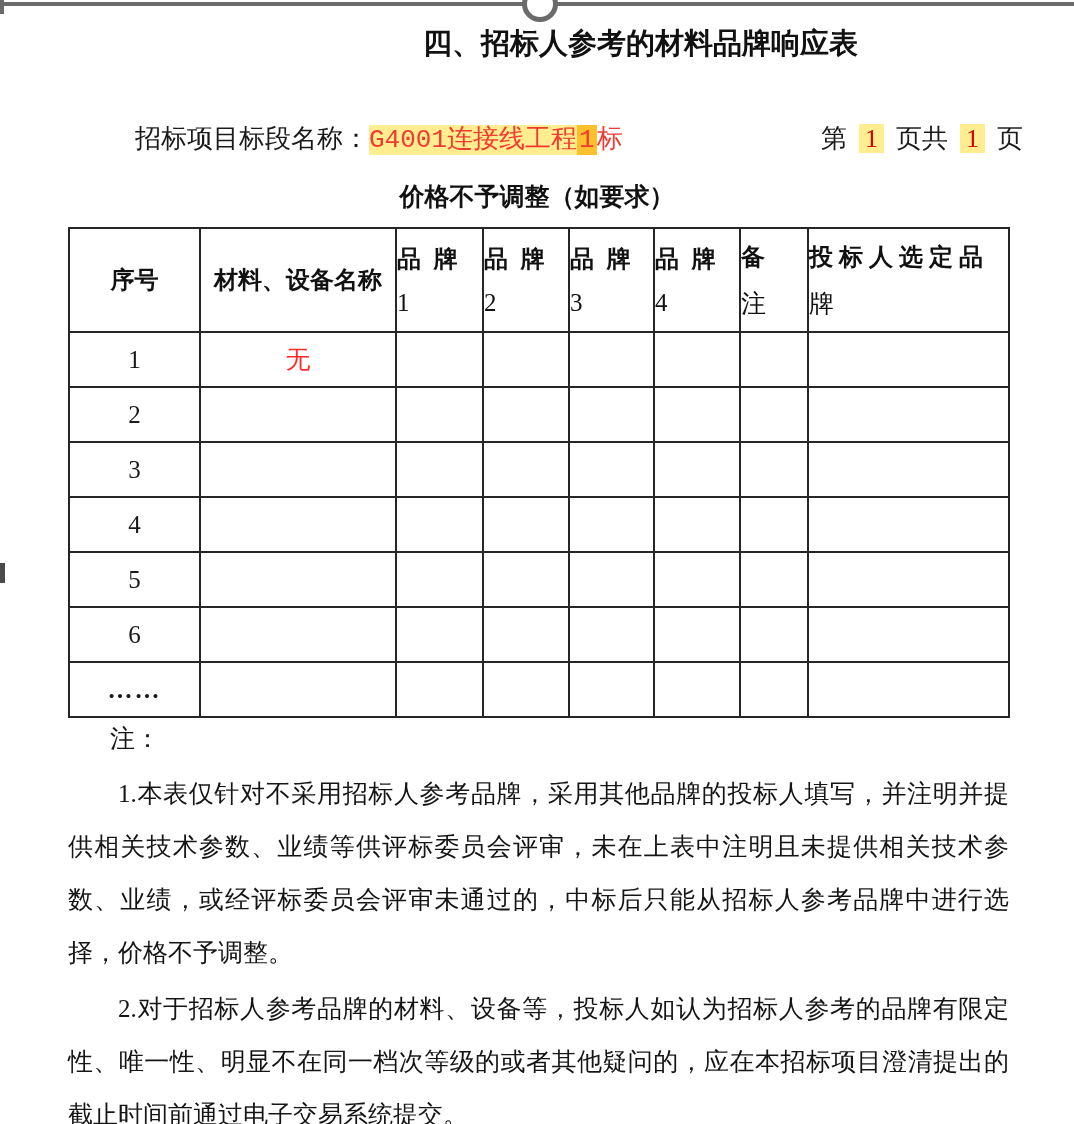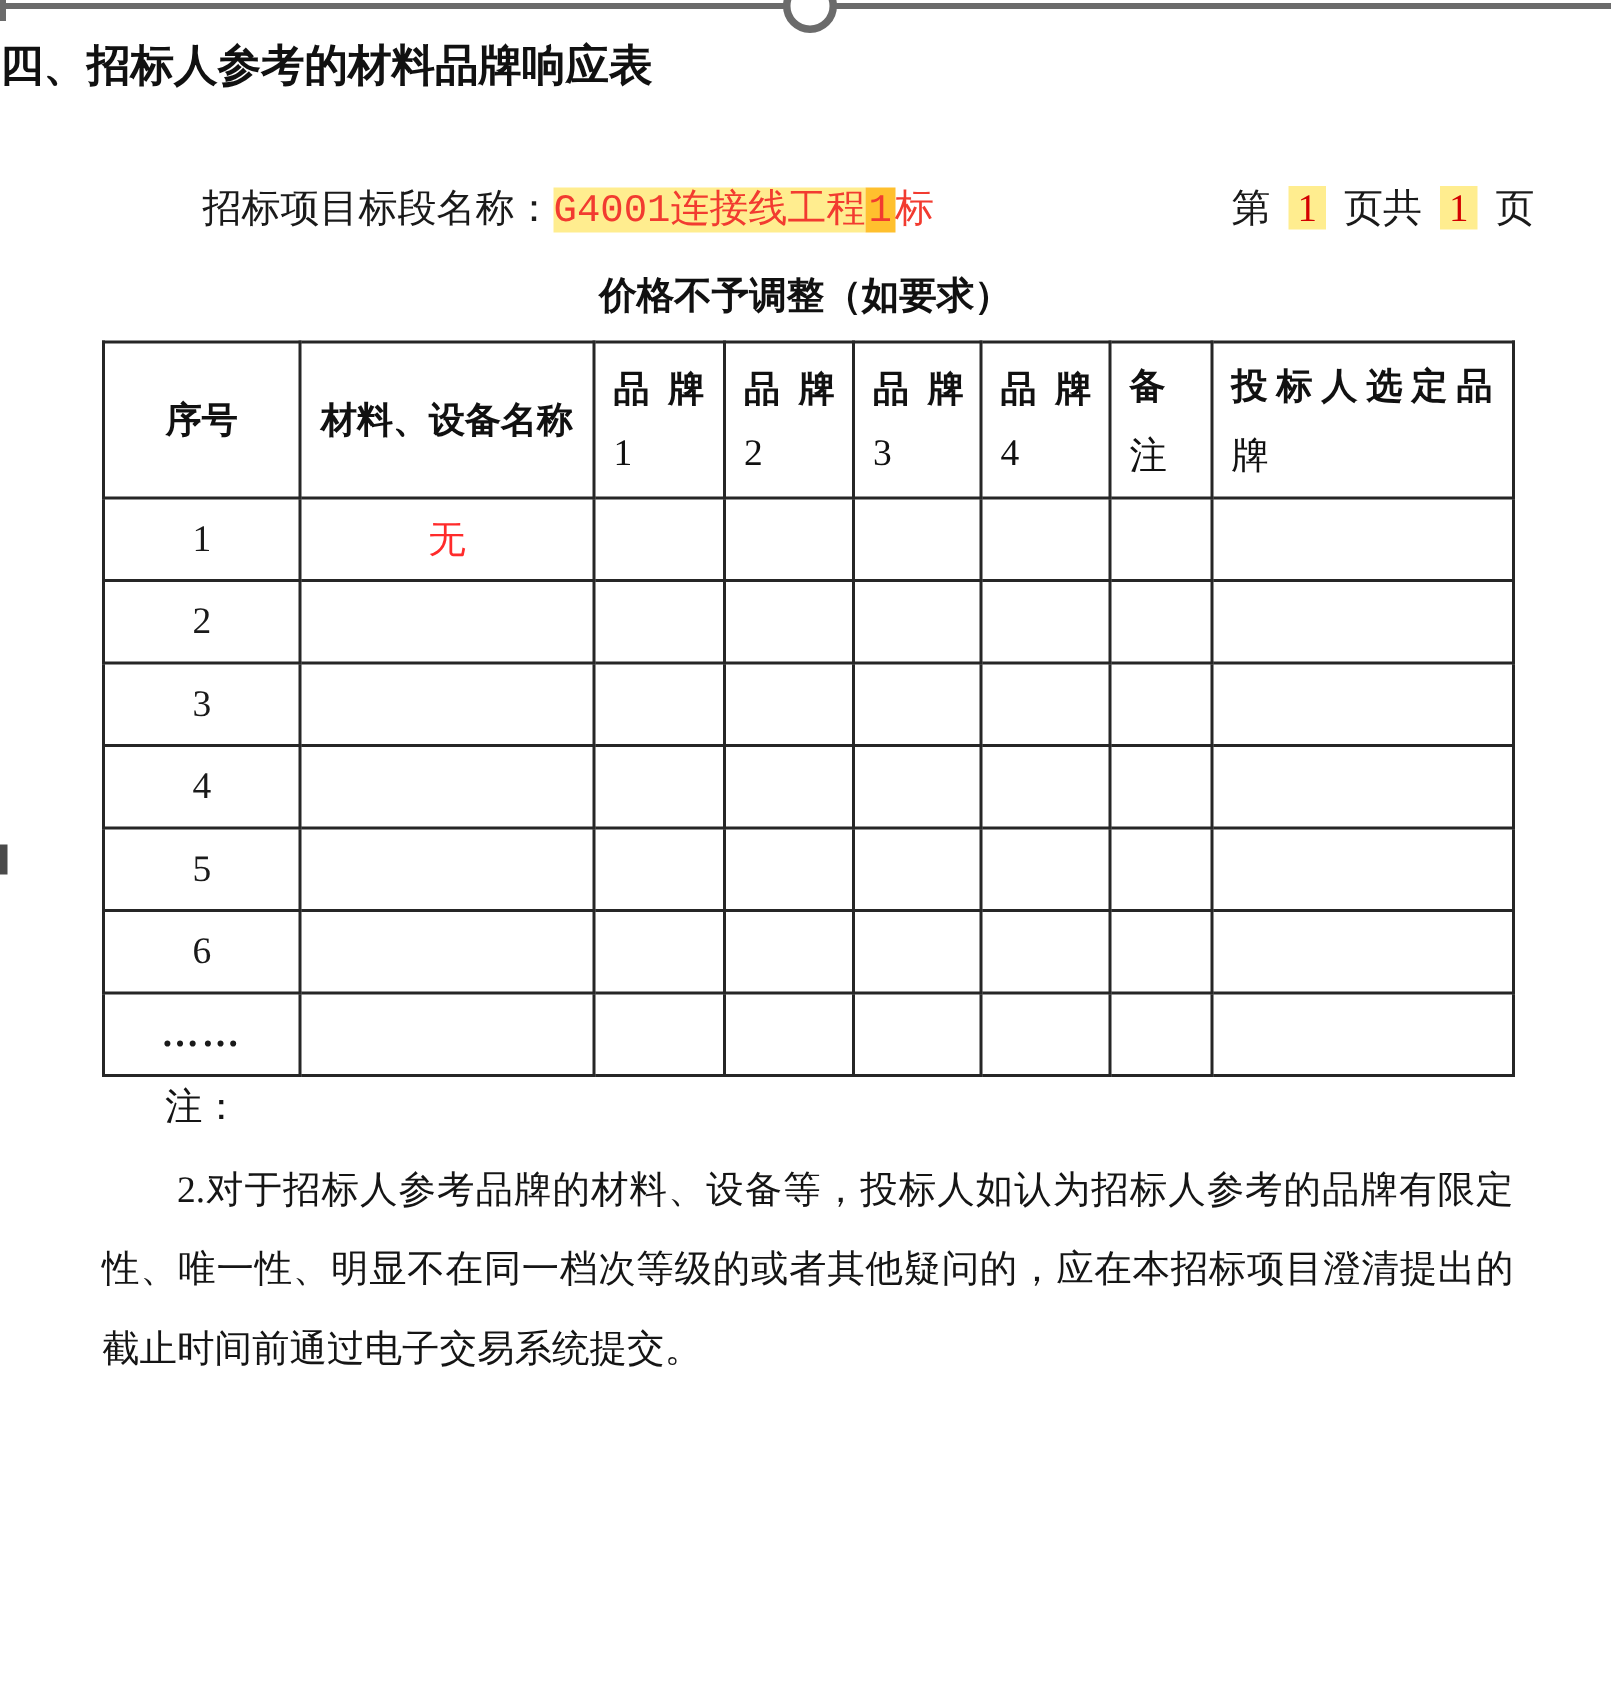--- a/index.html
+++ b/index.html
@@ -18,21 +18,21 @@
   
   .sel-line{position:absolute;top:2px;left:0;width:1074px;height:4px;background:var(--handle-gray);}
   .corner-tick{position:absolute;top:0;left:0;width:4px;height:14px;background:var(--handle-gray);}
   .sel-circle{
     position:absolute;top:-14px;left:522px;width:36px;height:36px;border-radius:50%;
     border:5px solid var(--handle-gray);background:#fff;
   }
   .left-handle{position:absolute;top:563px;left:0;width:5px;height:20px;background:#4a4a4a;}
   
   .doc-title{
-    position:absolute;top:24px;left:0;width:858px;text-align:left;
+    position:absolute;top:24px;left:0;width:858px;text-align:right;
     font-family:"Liberation Sans","DejaVu Sans",sans-serif;font-weight:bold;font-size:29px;color:#111;
   }
   .meta-line{position:absolute;top:121px;left:135px;width:872px;font-size:26px;}
   .project{position:absolute;left:0;top:0;white-space:nowrap;font-family:Liberation Mono, monospace;}
   .hl-light{background:var(--highlight-light);color:var(--red-text);}
   .hl-dark{background:var(--highlight-dark);color:var(--red-text);padding:0 2px;}
   .red-plain{color:var(--red-text);}
   .pageinfo{position:absolute;left:684px;top:0;white-space:nowrap;}
   .pageinfo .num{background:var(--highlight-light);color:var(--red-dark);padding:0 6px;margin:0 10px;}
   .pageinfo .sep{margin:0 2px;}
@@ -44,21 +44,21 @@
   table.brand{
     position:absolute;left:68px;top:227px;width:940px;
     border-collapse:collapse;table-layout:fixed;border-radius:11px;
   }
   table.brand th,table.brand td{border:2px solid #262626;vertical-align:middle;}
   table.brand th{
     height:104px;font-family:"Liberation Sans","DejaVu Sans",sans-serif;
     font-weight:bold;font-size:24px;color:#111;
   }
   th .th-inner{display:flex;flex-direction:column;justify-content:center;gap:14px;
-    align-items:flex-start;padding-left:12px;text-align:left;}
+    align-items:flex-start;padding-left:0;text-align:left;}
   th.th-center .th-inner{align-items:center;padding-left:0;gap:0;}
   th .l1{word-spacing:6px;white-space:nowrap;}
   th.th-wide .l1{letter-spacing:6px;word-spacing:0;}
   th .l2{font-family:"Liberation Serif","DejaVu Serif",serif;font-weight:normal;font-size:25px;min-height:1px;}
   table.brand td{height:55px;text-align:center;font-size:25px;}
   td.cell-no{font-family:"Liberation Serif","DejaVu Serif",serif;}
   td.cell-dots{font-weight:bold;letter-spacing:2px;}
   td.cell-name-red{
     color:#FF2B2B;font-family:"Liberation Sans","DejaVu Sans",sans-serif;font-size:31px;
   }
@@ -221,14 +221,15 @@
       <td></td>
       <td></td>
       <td></td>
       <td></td>
     </tr>
   </tbody>
 </table>
 
 <div class="notes">
   <div class="note-label">注：</div>
+  <p class="note-p">1.本表仅针对不采用招标人参考品牌，采用其他品牌的投标人填写，并注明并提供相关技术参数、业绩等供评标委员会评审，未在上表中注明且未提供相关技术参数、业绩，或经评标委员会评审未通过的，中标后只能从招标人参考品牌中进行选择，价格不予调整。</p>
   <p class="note-p">2.对于招标人参考品牌的材料、设备等，投标人如认为招标人参考的品牌有限定性、唯一性、明显不在同一档次等级的或者其他疑问的，应在本招标项目澄清提出的截止时间前通过电子交易系统提交。</p>
 </div>
 
 </body></html>

